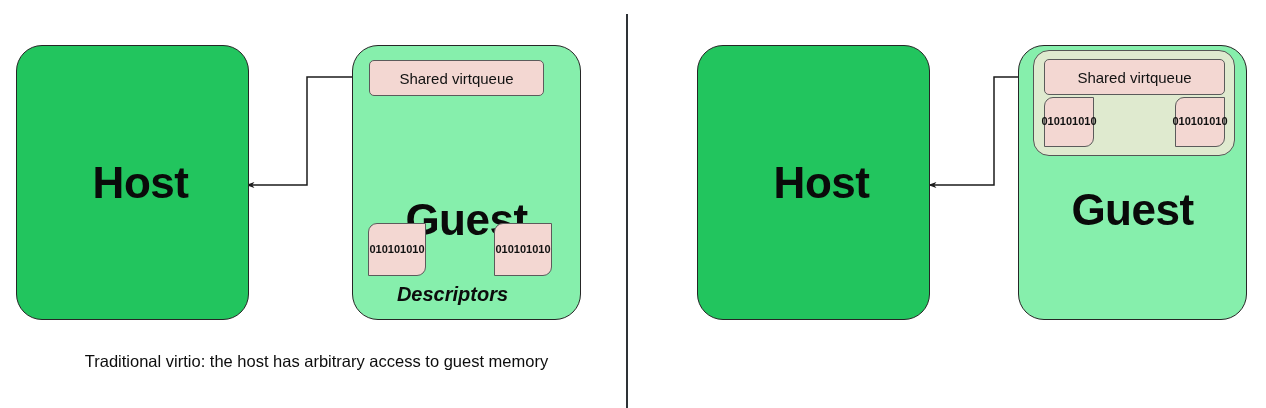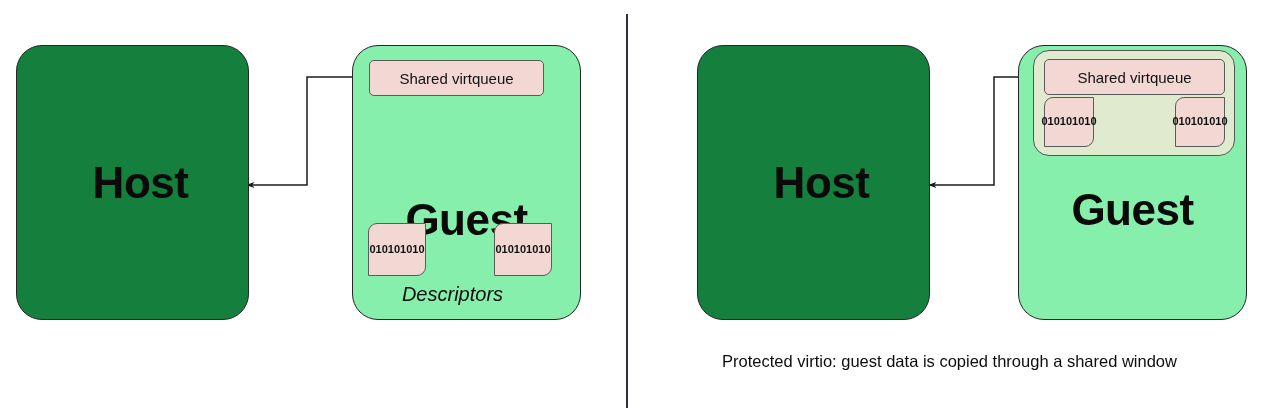--- a/index.html
+++ b/index.html
@@ -39,21 +39,21 @@
   .bigbox {
     position: absolute;
     box-sizing: border-box;
     border: 1.6px solid #262626;
     border-radius: 26px;
     display: flex;
     align-items: center;
     justify-content: center;
   }
   .host-box {
-    background: #15803d;
+    background: #22c55e;
     padding-left: 16px;
   }
   .guest-box {
     background: #86efac;
   }
   .bigbox-label {
     font-size: 44px;
     font-weight: bold;
     color: #0a0a0a;
     letter-spacing: -0.5px;
@@ -189,22 +189,23 @@
       <span>101</span>
       <span>010</span>
     </div>
 
     <div class="desc" style="left:494px; top:223px; width:58px; height:53px;">
       <span>010</span>
       <span>101</span>
       <span>010</span>
     </div>
 
-    <div class="desc-caption" style="left:352px; top:283px; width:201px;">Descriptors</div>
-
+    <div class="desc-caption" style="left:352px; top:283px; width:201px;font-weight:bold;">Descriptors</div>
+
+    <div class="caption">Traditional virtio: the host has arbitrary access to guest memory</div>
   </div>
 
   <div class="panel panel-right">
 
     <div class="bigbox host-box" style="left:64px; top:45px; width:233px; height:275px;">
       <div class="bigbox-label">Host</div>
     </div>
 
     <div class="bigbox guest-box" style="left:385px; top:45px; width:229px; height:275px;">
       <div class="bigbox-label" style="position:absolute; left:0; right:0; top:142px; text-align:center;">Guest</div>
@@ -221,18 +222,17 @@
       <span>101</span>
       <span>010</span>
     </div>
 
     <div class="desc" style="left:542px; top:97px; width:50px; height:50px;">
       <span>010</span>
       <span>101</span>
       <span>010</span>
     </div>
 
-    <div class="caption">Protected virtio: guest data is copied through a shared window</div>
   </div>
 
   <div class="divider"></div>
 
 </div>
 
 </body></html>

